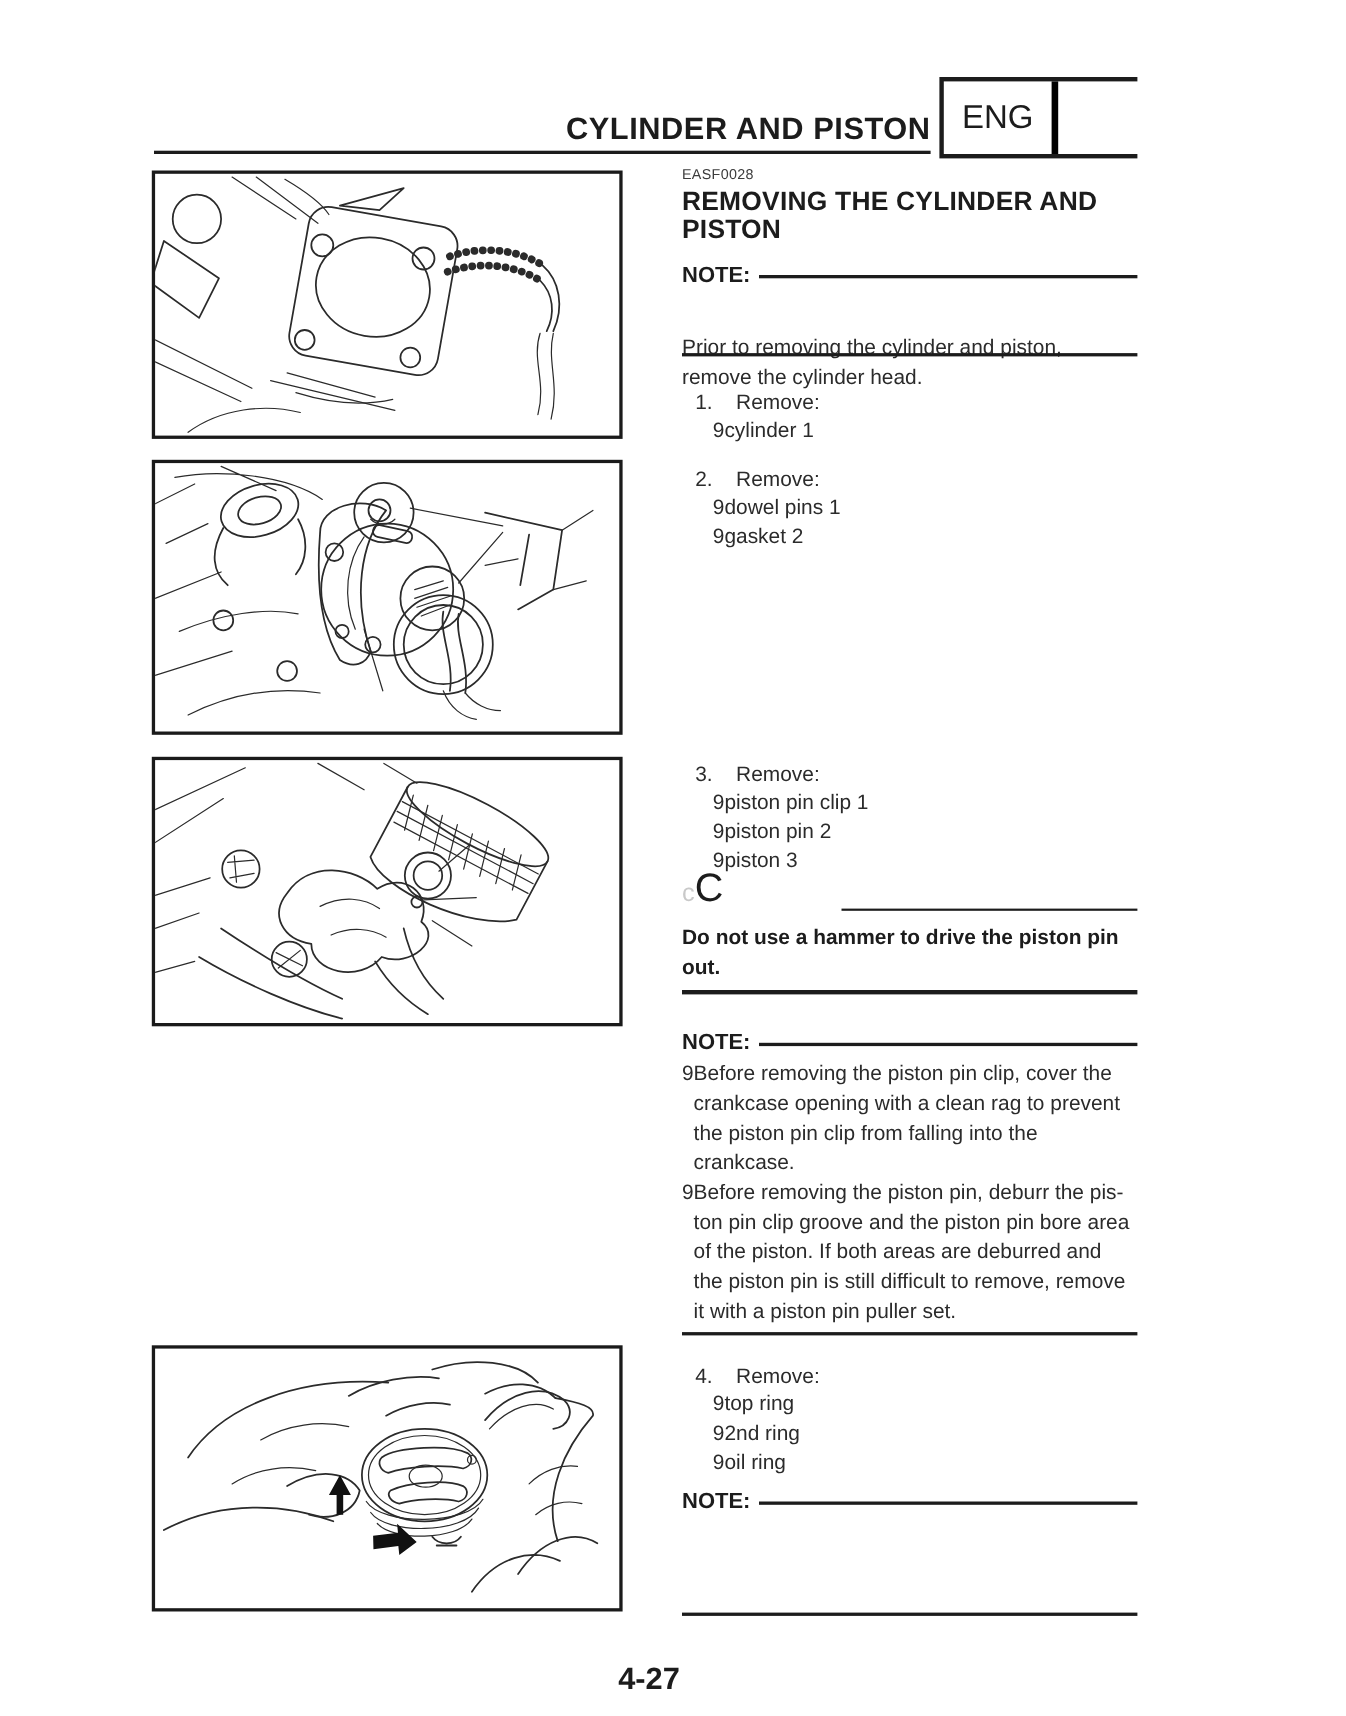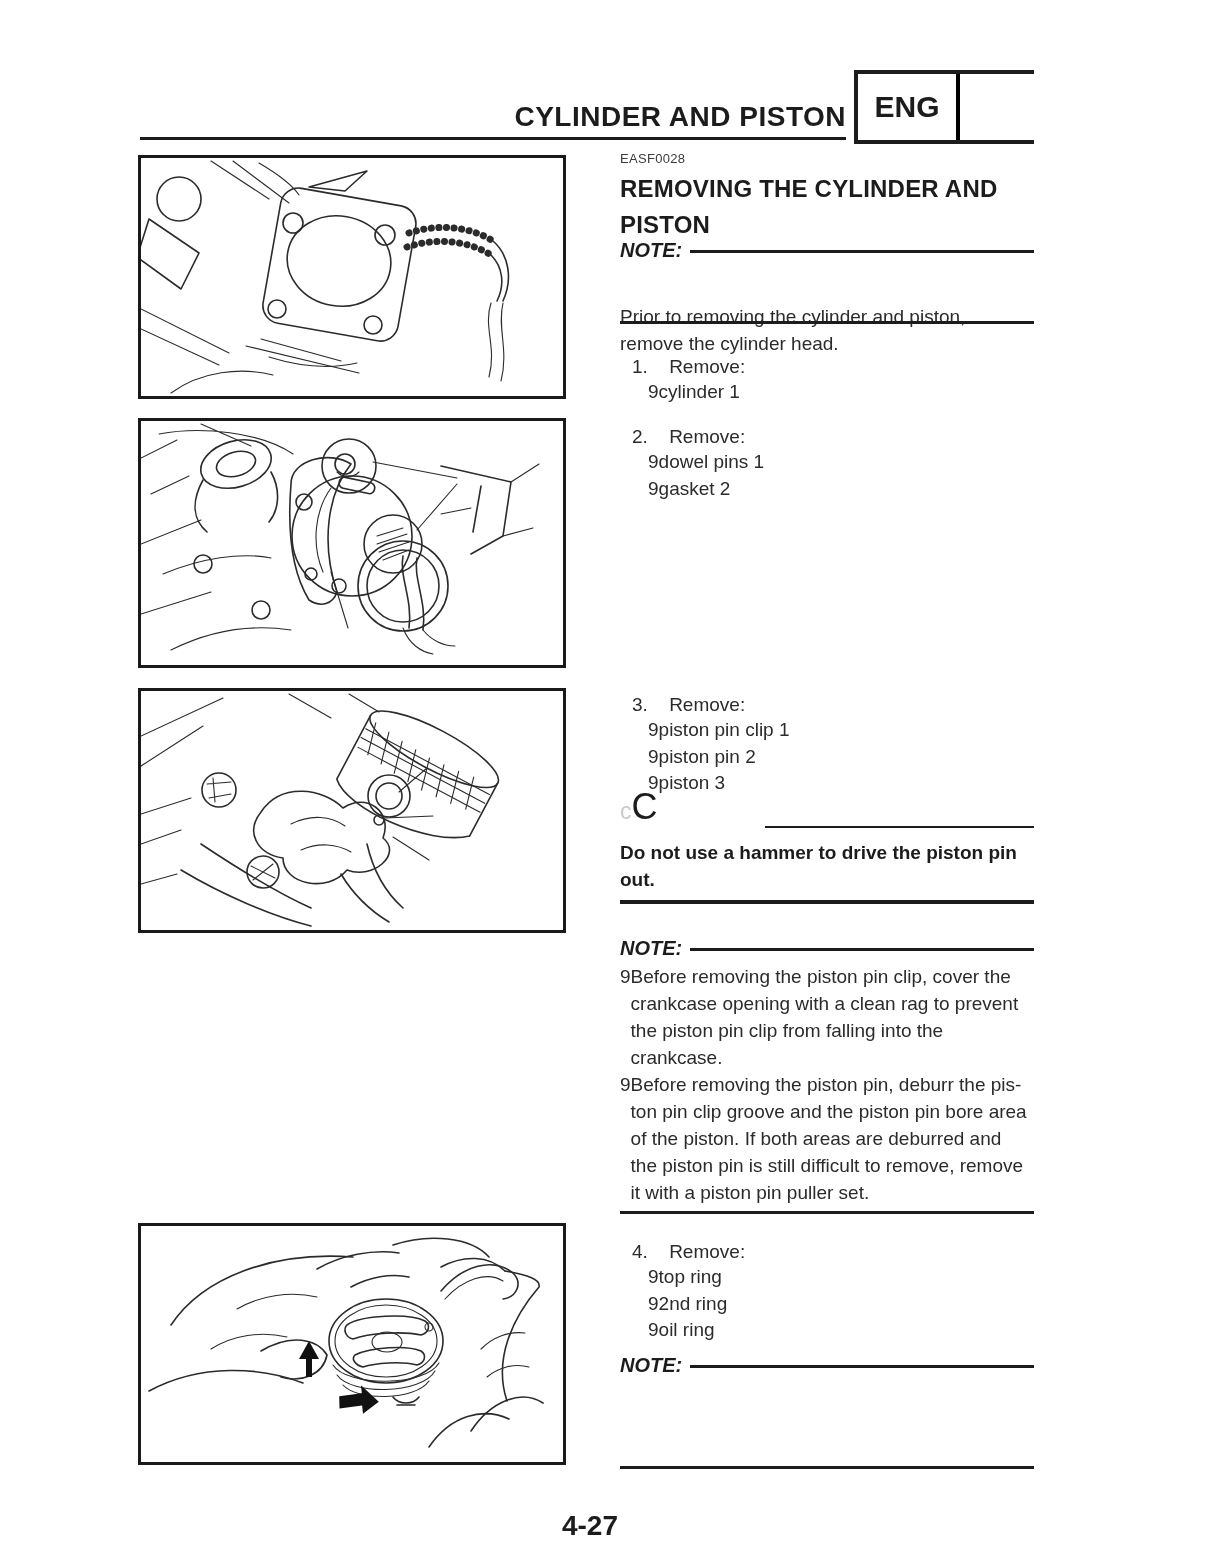--- a/index.html
+++ b/index.html
@@ -5,38 +5,38 @@
   html,body{margin:0;padding:0;background:#ffffff;}
   .page{position:relative;width:1034px;height:1560px;background:#ffffff;overflow:hidden;
         font-family:"Liberation Sans","DejaVu Sans",sans-serif;color:#222;}
   .abs{position:absolute;}
 
   
   .hdr-title{left:140px;top:101px;width:706px;text-align:right;font-size:28px;font-weight:bold;
              color:#1c1c1c;letter-spacing:0.5px;}
   .hdr-rule{left:140px;top:137px;width:706px;height:0;border-top:3px solid #1c1c1c;}
   .eng-box{left:854px;top:70px;width:186px;height:66px;border:4px solid #1c1c1c;display:flex;}
-  .eng-cell{width:98px;border-right:4px solid #000000;display:flex;align-items:center;justify-content:center;
-            font-size:30px;font-weight:bold;color:#1c1c1c;}
+  .eng-cell{width:98px;border-right:6px solid #000000;display:flex;align-items:center;justify-content:center;
+            font-size:30px;font-weight:normal;color:#1c1c1c;}
   .eng-empty{flex:1;}
 
   
   .fig{left:138px;width:422px;border:3px solid #1a1a1a;background:#fff;}
   .fig svg{display:block;width:100%;height:100%;}
   .sk{fill:none;stroke:#2b2b2b;stroke-width:1.6;stroke-linecap:round;stroke-linejoin:round;}
   .skthin{fill:none;stroke:#2b2b2b;stroke-width:1.1;stroke-linecap:round;}
   .callout{font-size:27px;fill:#1c1c1c;font-family:"Liberation Sans",sans-serif;}
   .chain{fill:none;stroke:#2b2b2b;stroke-width:7;stroke-dasharray:0.1 7.5;stroke-linecap:round;}
   .arrowfill{fill:#111;stroke:none;}
 
   
   .rc{left:620px;width:424px;}
   .code{font-size:13px;color:#3c3c3c;letter-spacing:0.3px;}
-  .sec-title{font-size:24px;font-weight:bold;line-height:36px;color:#1c1c1c;letter-spacing:0.2px;}
-  .note-head{display:flex;align-items:center;font-style:italic;}
+  .sec-title{font-size:24px;font-weight:bold;line-height:25px;color:#1c1c1c;letter-spacing:0.2px;}
+  .note-head{display:flex;align-items:center;}
   .note-label{font-size:20px;font-weight:bold;color:#1c1c1c;white-space:nowrap;}
   .note-rule{flex:1;height:0;border-top:3px solid #1c1c1c;margin-left:8px;margin-top:1px;}
   .body-text{font-size:19px;line-height:27px;color:#2b2b2b;white-space:pre-wrap;}
   .bold-text{font-weight:bold;color:#1c1c1c;}
   .hr3{height:0;border-top:3px solid #1c1c1c;}
   .hr35{height:0;border-top:4px solid #1c1c1c;}
   .step .srow{font-size:19px;color:#2b2b2b;padding-left:12px;}
   .step .snum{display:inline-block;min-width:14px;}
   .step .sact{margin-left:16px;}
   .step .sitems{padding-left:28px;font-size:19px;line-height:26.5px;color:#2b2b2b;white-space:pre-wrap;margin-top:1px;}

